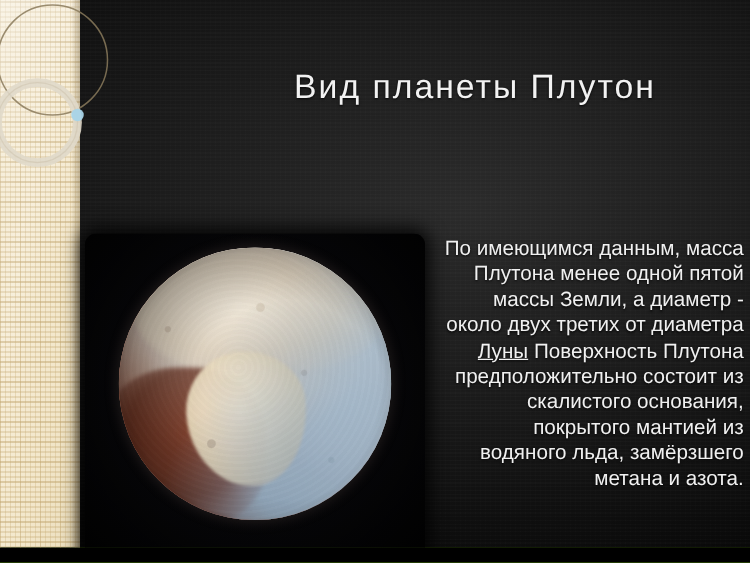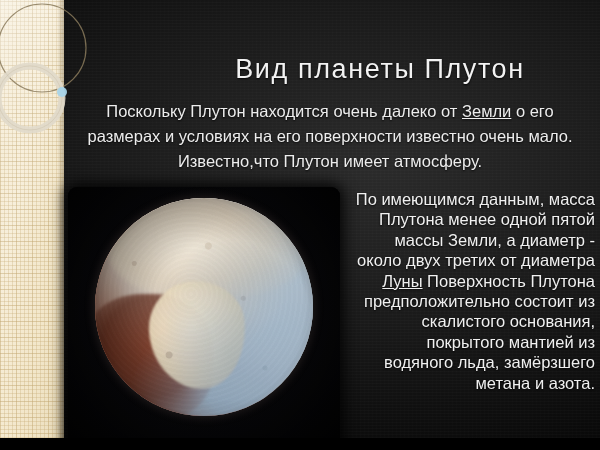--- a/index.html
+++ b/index.html
@@ -244,21 +244,20 @@
 
   <svg class="deco-svg" viewBox="0 0 120 170">
     <circle cx="42" cy="48" r="44" fill="none" stroke="#8a7a5c" stroke-width="1.2" opacity=".85"></circle>
     <circle cx="30" cy="98" r="32" fill="none" stroke="#e0d9ca" stroke-width="7" opacity=".9"></circle>
     <circle cx="30" cy="98" r="32" fill="none" stroke="#c9bfa8" stroke-width="1" opacity=".45"></circle>
     <circle cx="62" cy="92" r="5" fill="#a8d4e8" opacity=".95"></circle>
   </svg>
 
   <div class="title">Вид планеты Плутон</div>
 
-  <div class="intro"><span> Поскольку Плутон находится очень далеко от </span><span class="inline-link">Земли</span><span> о его размерах и условиях на его поверхности известно очень мало. Известно,что Плутон имеет атмосферу.</span></div>
 
   <div class="photo-frame">
     <div class="space"></div>
     <div class="planet">
       <div class="base"></div>
       <div class="north-cap"></div>
       <div class="rust-band"></div>
       <div class="heart"></div>
       <div class="blue-limb"></div>
       <div class="mottle"></div>

